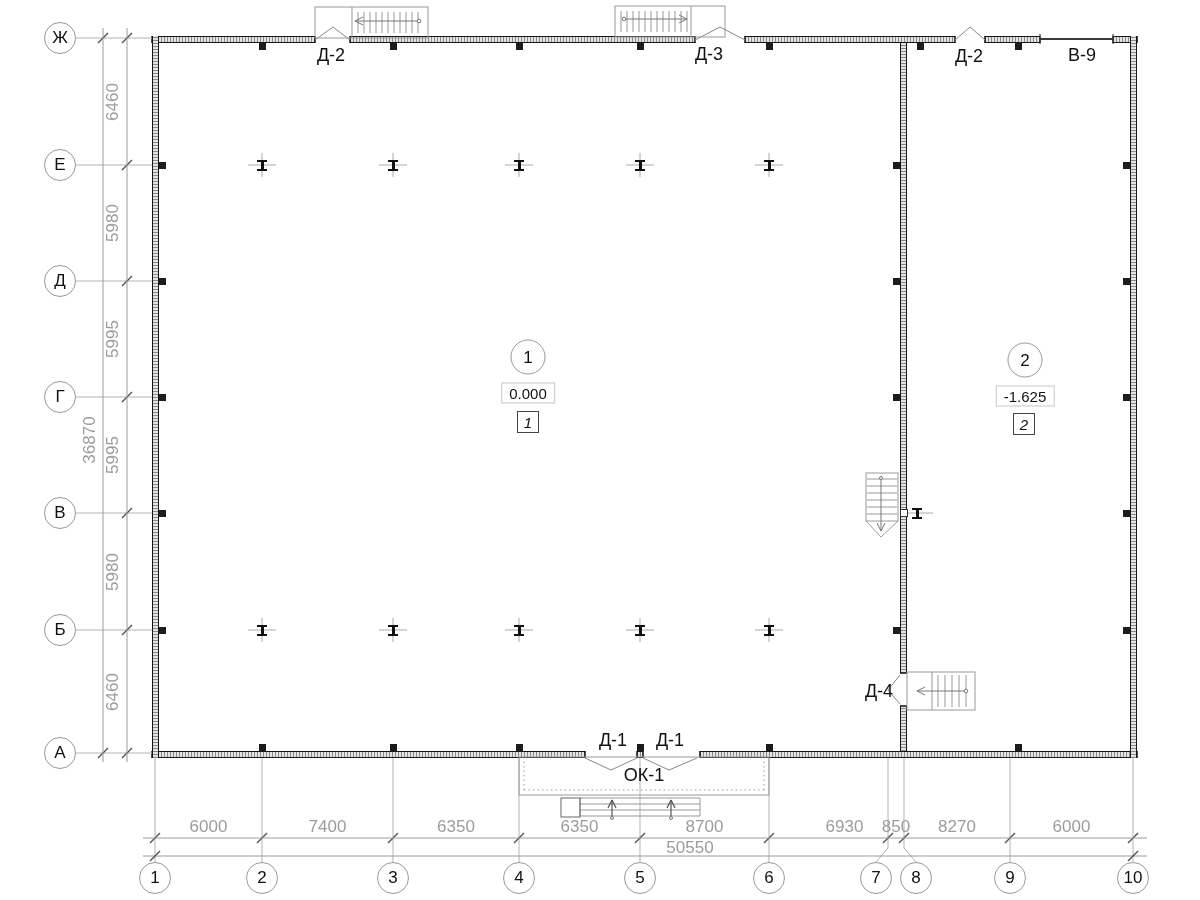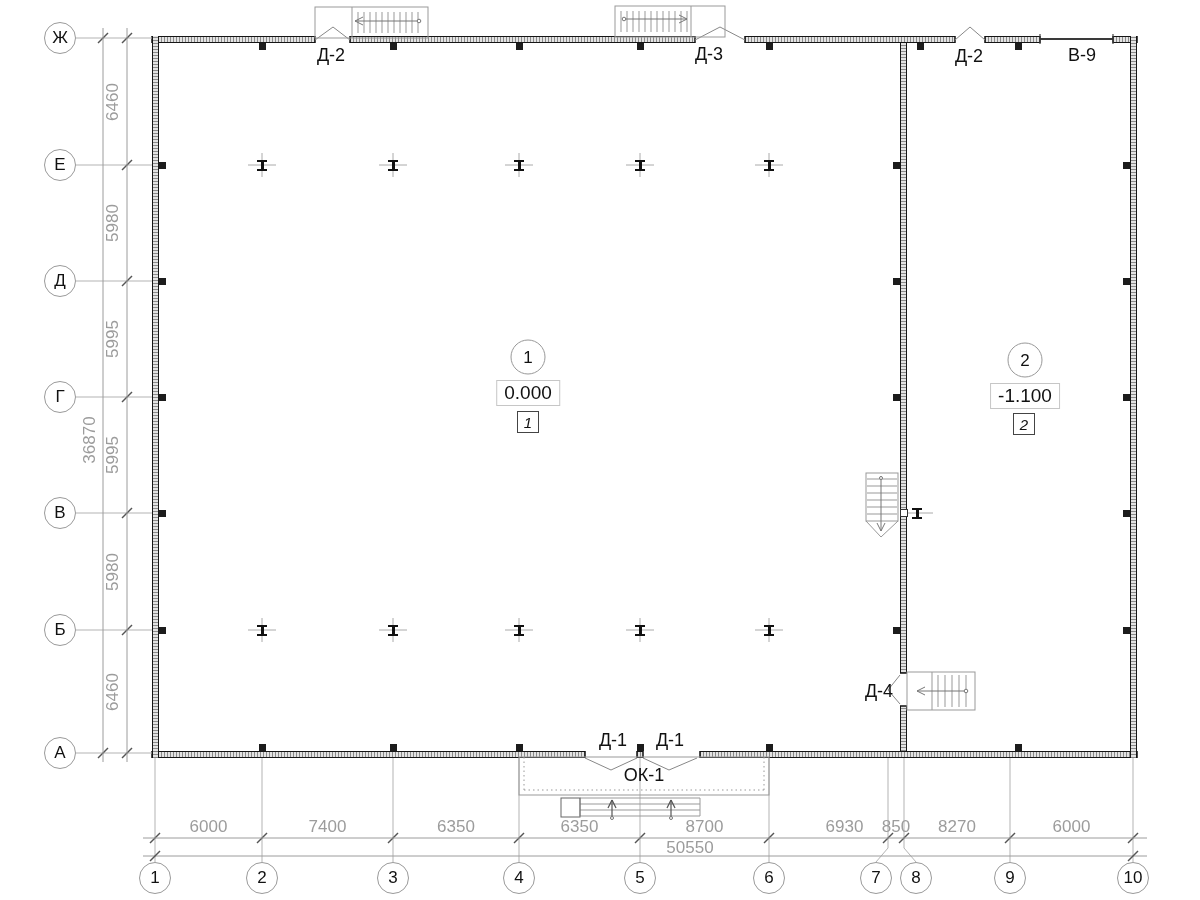--- a/index.html
+++ b/index.html
@@ -26,21 +26,21 @@
   .marker-sq{position:absolute;z-index:3;width:7px;height:7px;background:#1c1c1c;}
   .marker-wsq{position:absolute;z-index:3;width:8px;height:8px;background:#fff;border:1px solid #333;box-sizing:border-box;}
   .ibeam{position:absolute;z-index:3;width:10px;height:11px;
      background:linear-gradient(#111,#111) 0 0/10px 2px no-repeat,
                 linear-gradient(#111,#111) 0 100%/10px 2px no-repeat,
                 linear-gradient(#111,#111) 50% 50%/3px 11px no-repeat;}
   .room-circle{position:absolute;z-index:5;width:33px;height:33px;border:1px solid #999;
      border-radius:50%;background:#fff;display:flex;align-items:center;justify-content:center;
      font-size:17px;color:#111;transform:translate(-50%,-50%);}
   .elev-box{position:absolute;z-index:5;border:1px solid #c6c6c6;background:#fff;color:#111;
-     font-size:19px;padding:1px 7px;transform:translate(-50%,-50%);white-space:nowrap;}
+     font-size:15px;padding:1px 7px;transform:translate(-50%,-50%);white-space:nowrap;}
   .tag-box{position:absolute;z-index:5;width:20px;height:20px;border:1.4px solid #444;background:#fff;
      display:flex;align-items:center;justify-content:center;font-size:15px;font-style:italic;
      color:#111;transform:translate(-50%,-50%);box-sizing:content-box;}
 </style>
 </head>
 <body>
 
 <div id="plan">
   <svg id="overlay" width="1200" height="900">
       <line x1="152" y1="36" x2="152" y2="43" stroke="#111" stroke-width="1.5"></line>
@@ -237,21 +237,21 @@
     <span>0.000</span>
   </div>
   <div class="tag-box" style="left:528px;top:422px;">
     <span>1</span>
   </div>
 
   <div class="room-circle" style="left:1025px;top:360px;">
     <span>2</span>
   </div>
   <div class="elev-box" style="left:1025px;top:396px;">
-    <span>-1.100</span>
+    <span>-1.625</span>
   </div>
   <div class="tag-box" style="left:1024px;top:424px;">
     <span>2</span>
   </div>
 <div class="wall-h" style="left: 152px; top: 36px; width: 163px; height: 7px;"></div>
     <div class="wall-h" style="left: 350px; top: 36px; width: 345px; height: 7px;"></div>
     <div class="wall-h" style="left: 745px; top: 36px; width: 210px; height: 7px;"></div>
     <div class="wall-h" style="left: 985px; top: 36px; width: 55px; height: 7px;"></div>
     <div class="wall-h" style="left: 1113px; top: 36px; width: 24px; height: 7px;"></div>
     <div class="wall-h" style="left: 152px; top: 751px; width: 433px; height: 7px;"></div>

